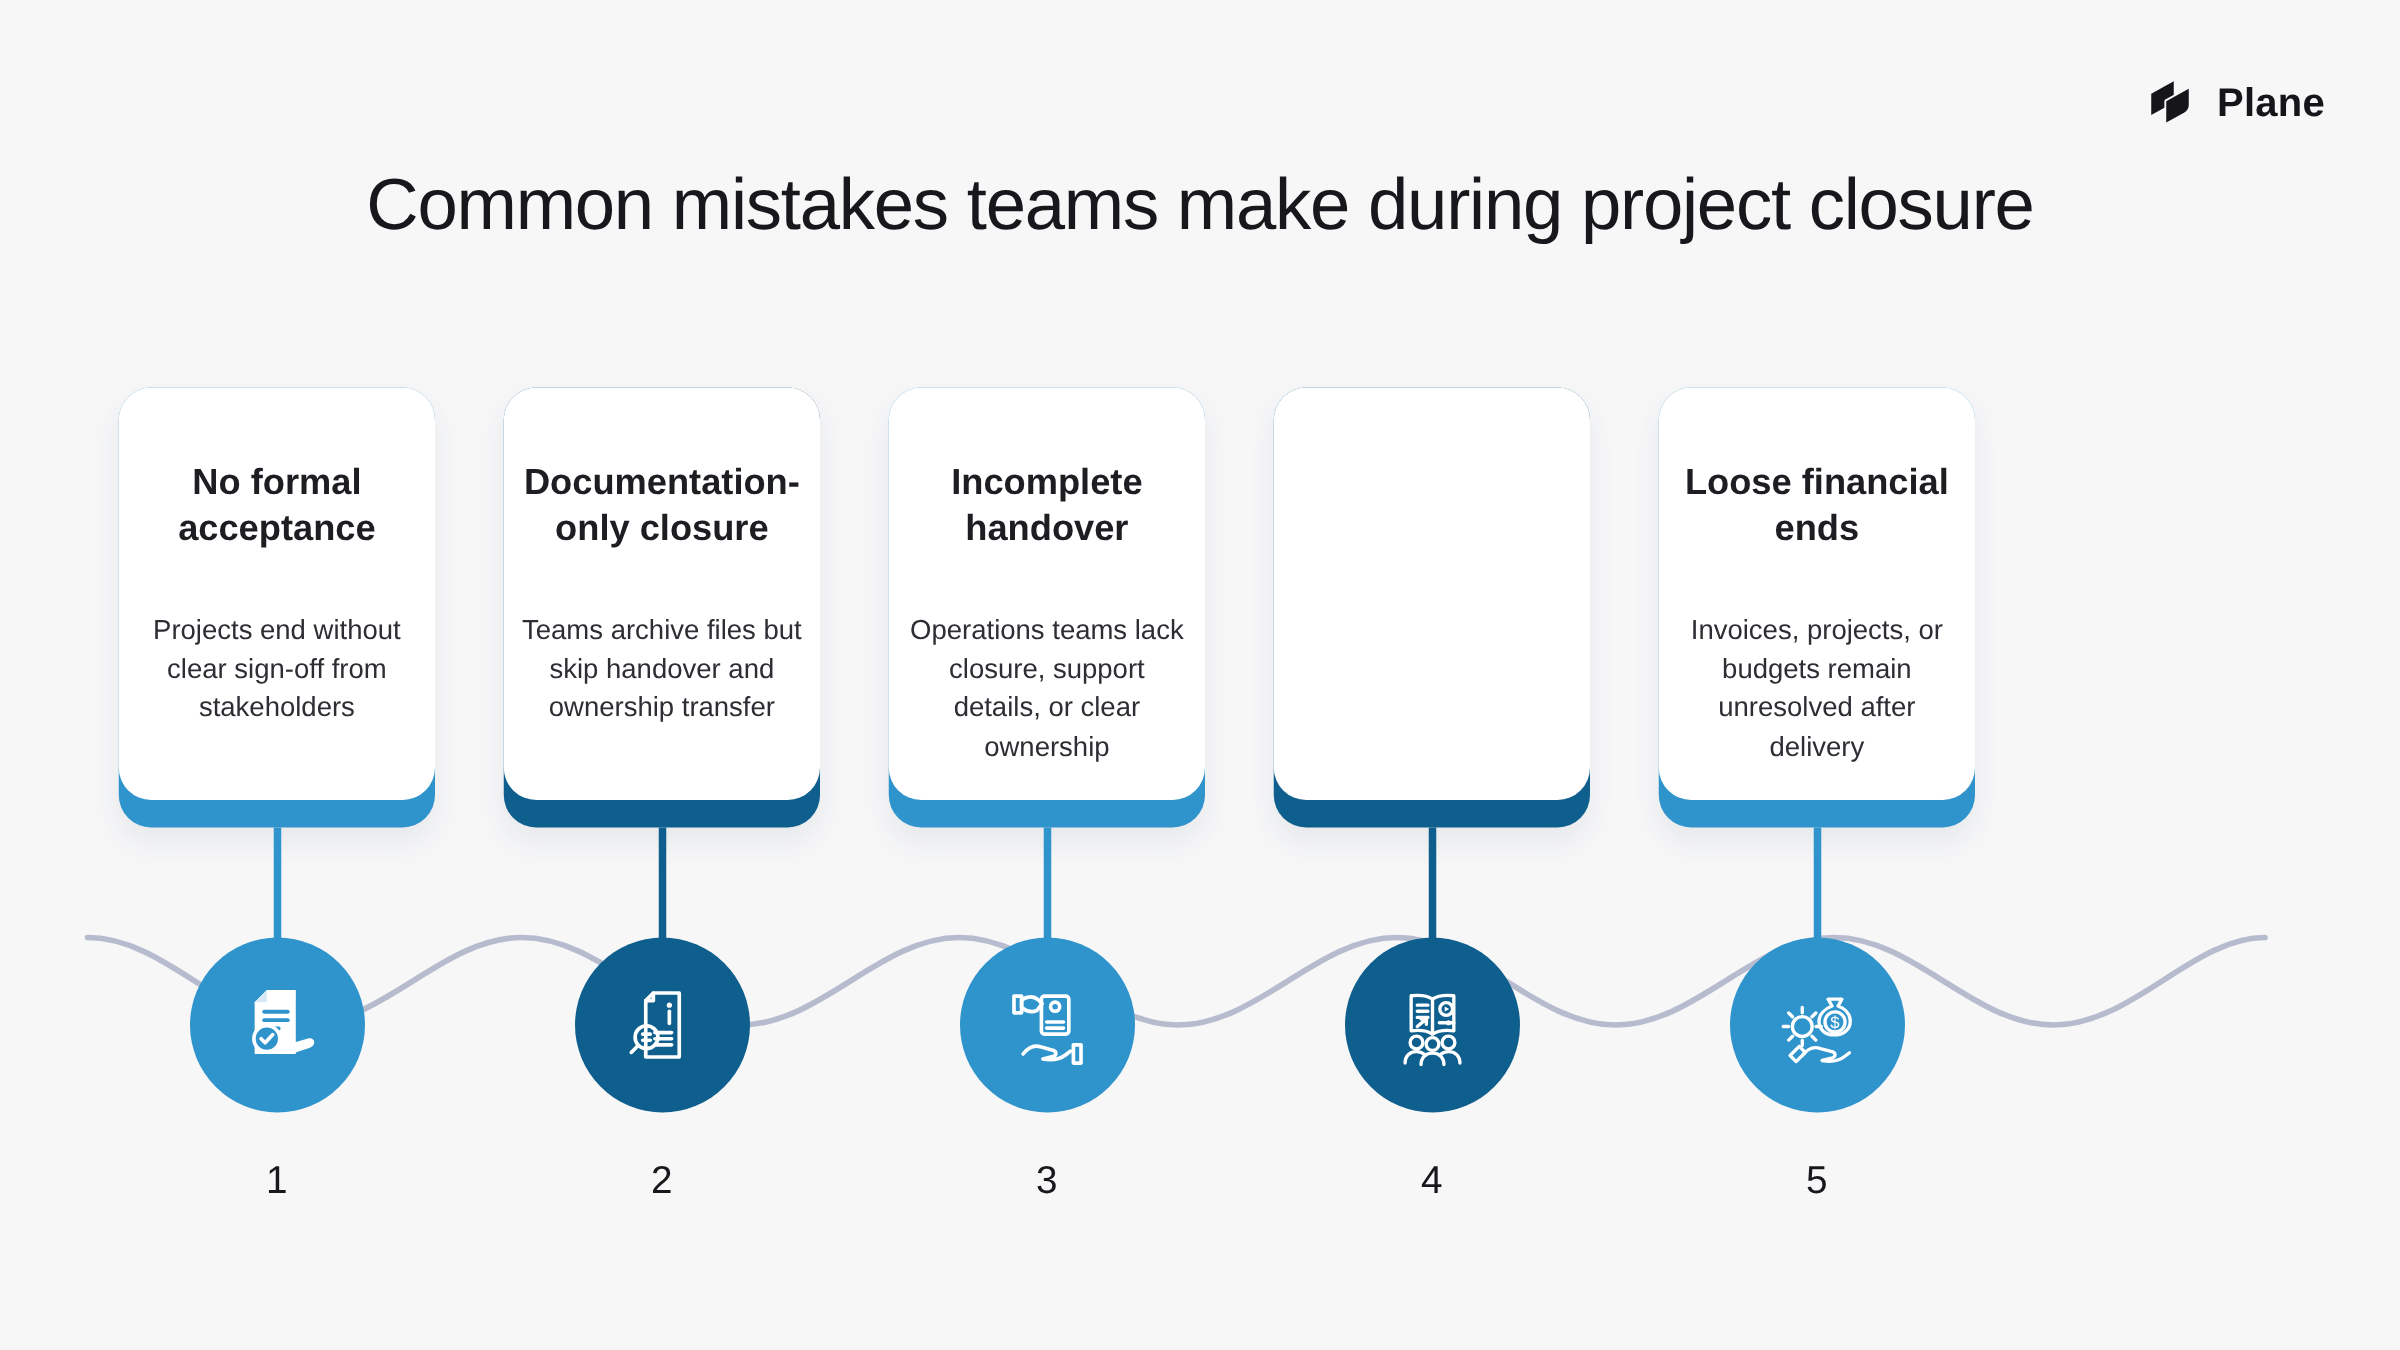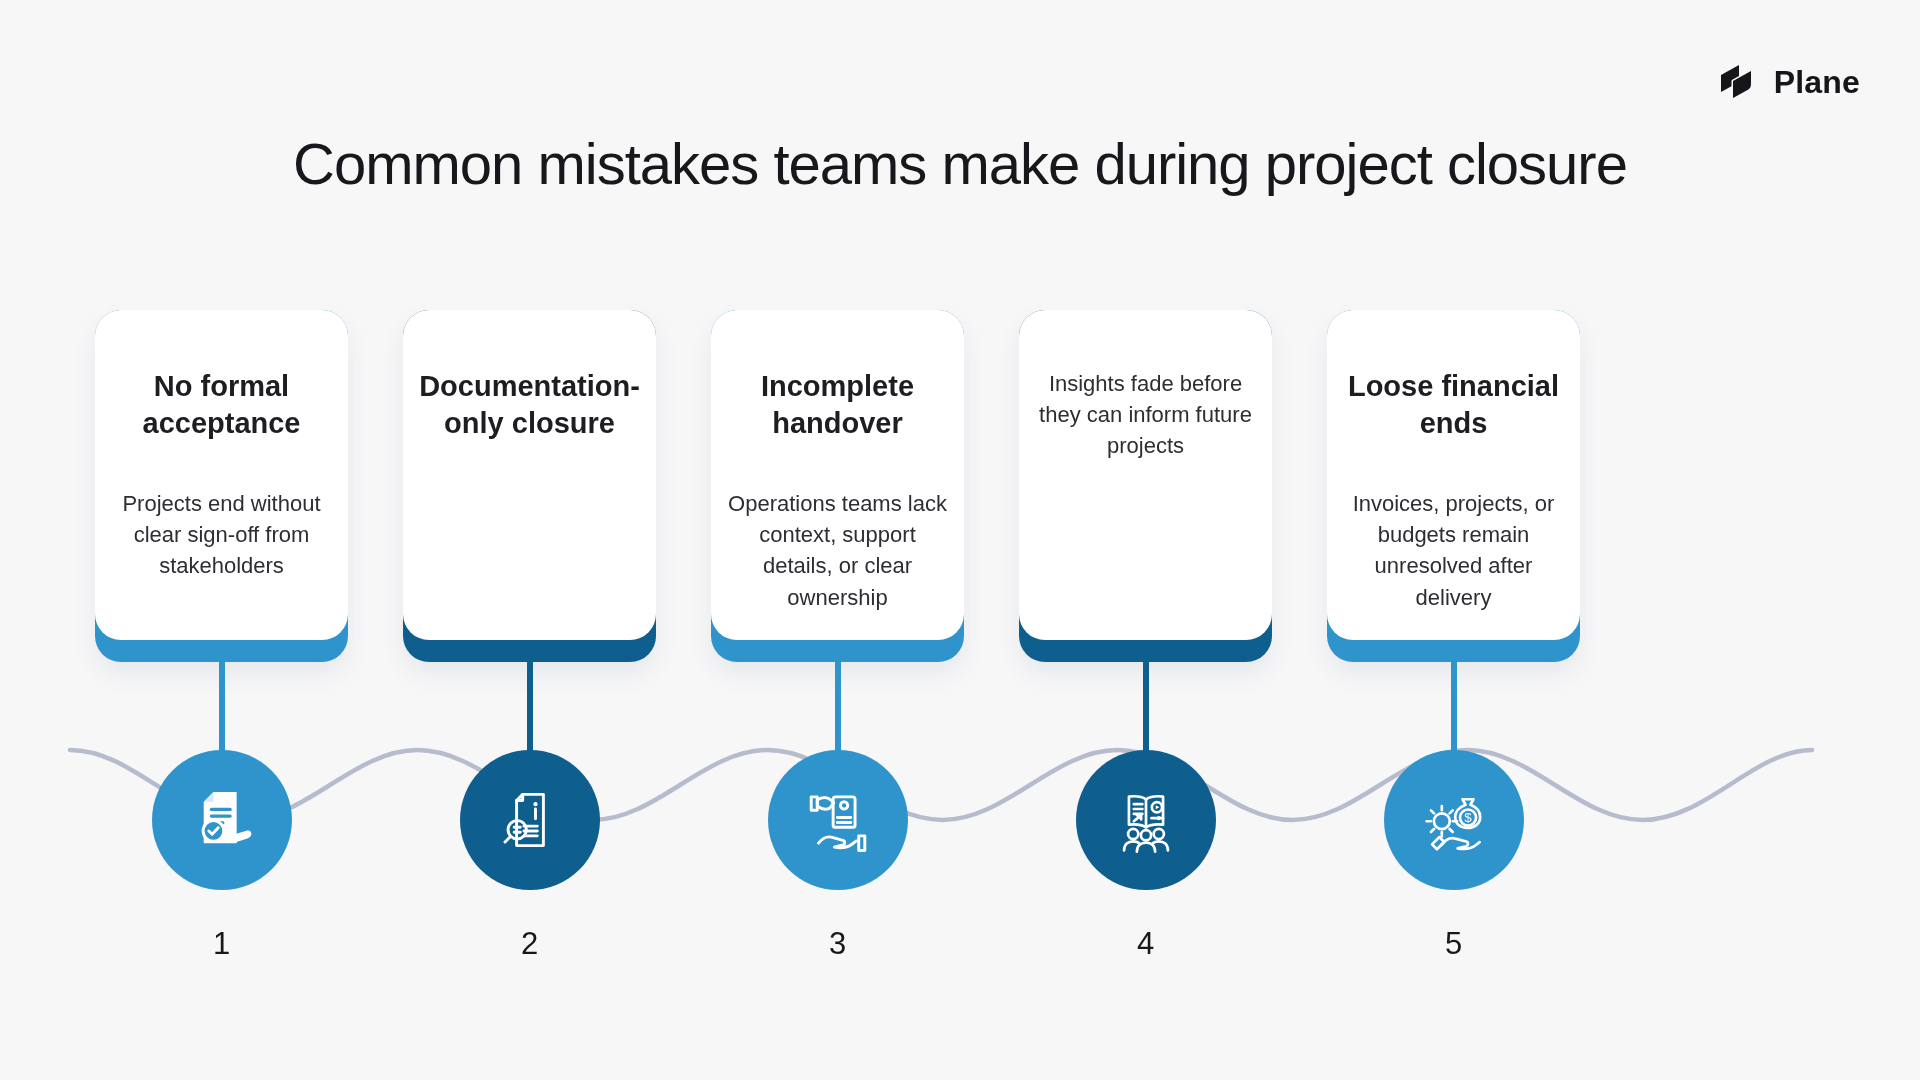--- a/index.html
+++ b/index.html
@@ -102,60 +102,60 @@
         <path d="M21.2 41l2.7 2.7 5-5.4"></path>
         <path d="M37 51c0-4 2.5-6.5 6-7.5l9-2.6c2.6-.8 4.6 1 4 3.3-.4 1.7-2 2.6-3.7 3.1l-8.5 2.7c-2.4.8-5 .9-6.8 1z" fill="#fff" stroke="none"></path>
       </svg>
     </div>
     <div class="step-number">1</div>
   </div>
 
   <div class="card tone-dark">
     <div class="card-main">
       <h2 class="card-title">Documentation-only closure</h2>
+      <p class="card-body">Teams archive files but skip handover and ownership transfer</p>
     </div>
     <div class="connector"></div>
     <div class="circle">
       <svg class="icon" width="78" height="78" viewBox="0 0 64 64" fill="none" stroke="#fff" stroke-width="2.4" stroke-linecap="round" stroke-linejoin="round">
         <path d="M26 11h17v42H21V16z"></path>
         <path d="M26 11v5h-5"></path>
         <circle cx="36.5" cy="19" r="1.7" fill="#fff" stroke="none"></circle>
         <path d="M36.5 23v8"></path>
         <path d="M27 37h11M27 41h11M27 45h11"></path>
         <circle cx="21.5" cy="40" r="7.5"></circle>
         <path d="M16 45.5L11.5 50"></path>
         <path d="M19 38h5M19 42h5"></path>
       </svg>
     </div>
     <div class="step-number">2</div>
   </div>
 
   <div class="card tone-light">
     <div class="card-main">
       <h2 class="card-title">Incomplete handover</h2>
-      <p class="card-body">Operations teams lack context, support details, or clear ownership</p>
+      <p class="card-body">Operations teams lack closure, support details, or clear ownership</p>
     </div>
     <div class="connector"></div>
     <div class="circle">
       <svg class="icon" width="78" height="78" viewBox="0 0 64 64" fill="none" stroke="#fff" stroke-width="2.4" stroke-linecap="round" stroke-linejoin="round">
         <rect x="28" y="13" width="18" height="25" rx="2"></rect>
         <circle cx="37" cy="20" r="3"></circle>
         <path d="M31.5 30h11M31.5 34h11"></path>
         <rect x="10" y="13" width="5" height="11"></rect>
         <path d="M15 15.5c4-2.5 8-2.5 11 0l2.5 2.5-3.5 4.5c-3.5 1.5-7 .5-10-2z"></path>
         <path d="M16 51c3.5-4.5 8-6 12-4.5l8 2.2c2 .6 2 3.2 0 3.8l-7 1.8c6 1.2 11 .3 15-2.8l3-2.3"></path>
         <rect x="49" y="45" width="5" height="12"></rect>
       </svg>
     </div>
     <div class="step-number">3</div>
   </div>
 
   <div class="card tone-dark">
     <div class="card-main">
-      <p class="card-body">Insights fade before they can inform future projects</p>
     </div>
     <div class="connector"></div>
     <div class="circle">
       <svg class="icon" width="78" height="78" viewBox="0 0 64 64" fill="none" stroke="#fff" stroke-width="2.2" stroke-linecap="round" stroke-linejoin="round">
         <path d="M32 15c-3.5-2.3-9-2.8-14-2.2v23c5-.6 10.5-.1 14 2.2 3.5-2.3 9-2.8 14-2.2v-23c-5-.6-10.5-.1-14 2.2z"></path>
         <path d="M32 15v23"></path>
         <path d="M22 19h7M22 23h7M22 27h7"></path>
         <path d="M22 33l6-5M24.5 28h3.5v3.5"></path>
         <circle cx="41" cy="21.5" r="4.2"></circle>
         <path d="M40 19.8l3 1.7-3 1.7z" fill="#fff" stroke="none"></path>

